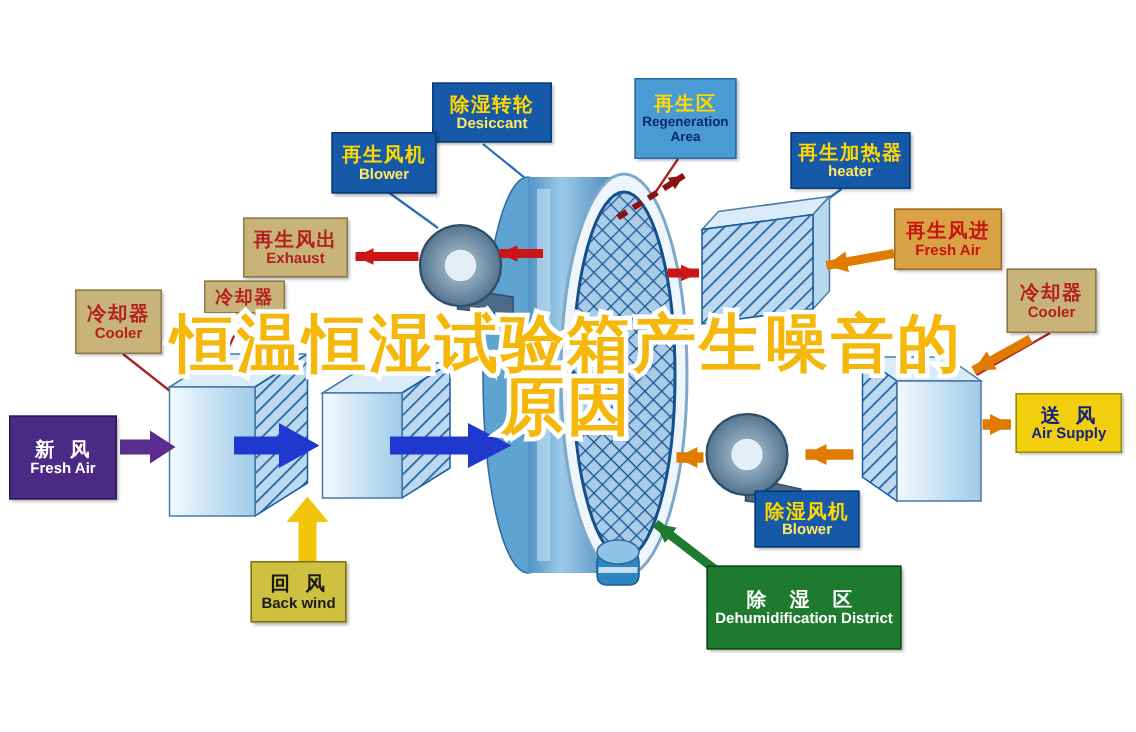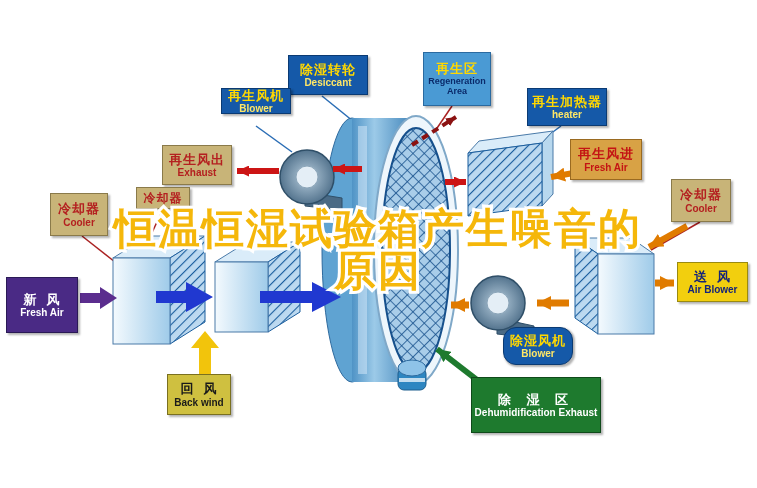--- a/index.html
+++ b/index.html
@@ -153,21 +153,21 @@
   <div class="lbl lbl-ltblue" style="left:423px;top:52px;width:68px;height:54px;">
     <span class="zh">再生区</span>
     <span class="en">Regeneration Area</span>
   </div>
 
   <div class="lbl lbl-blue" style="left:288px;top:55px;width:80px;height:40px;">
     <span class="zh">除湿转轮</span>
     <span class="en">Desiccant</span>
   </div>
 
-  <div class="lbl lbl-blue" style="left:221px;top:88px;width:70px;height:26px;">
+  <div class="lbl lbl-blue" style="left:221px;top:88px;width:70px;height:41px;">
     <span class="zh">再生风机</span>
     <span class="en">Blower</span>
   </div>
 
   <div class="lbl lbl-tan" style="left:162px;top:145px;width:70px;height:40px;">
     <span class="zh">再生风出</span>
     <span class="en">Exhaust</span>
   </div>
 
   <div class="lbl lbl-blue" style="left:527px;top:88px;width:80px;height:38px;">
@@ -182,48 +182,48 @@
   <div class="lbl lbl-tan" style="left:50px;top:193px;width:58px;height:43px;">
     <span class="zh">冷却器</span>
     <span class="en">Cooler</span>
   </div>
 
   <div class="lbl lbl-purple" style="left:6px;top:277px;width:72px;height:56px;">
     <span class="zh">新  风</span>
     <span class="en">Fresh Air</span>
   </div>
 
-  <div class="lbl lbl-orangetan" style="left:570px;top:139px;width:72px;height:41px;">
+  <div class="lbl lbl-orangetan" style="left:596px;top:139px;width:72px;height:41px;">
     <span class="zh">再生风进</span>
     <span class="en">Fresh Air</span>
   </div>
 
   <div class="lbl lbl-tan" style="left:671px;top:179px;width:60px;height:43px;">
     <span class="zh">冷却器</span>
     <span class="en">Cooler</span>
   </div>
 
   <div class="lbl lbl-yellow" style="left:677px;top:262px;width:71px;height:40px;">
     <span class="zh">送  风</span>
-    <span class="en">Air Blower</span>
+    <span class="en">Air Supply</span>
   </div>
 
   <div class="lbl lbl-khaki" style="left:167px;top:374px;width:64px;height:41px;">
     <span class="zh">回  风</span>
     <span class="en">Back wind</span>
   </div>
 
-  <div class="lbl lbl-blue" style="left:503px;top:327px;width:70px;height:38px;border-radius:13px;">
+  <div class="lbl lbl-blue" style="left:503px;top:327px;width:70px;height:38px;">
     <span class="zh">除湿风机</span>
     <span class="en">Blower</span>
   </div>
 
   <div class="lbl lbl-green" style="left:447px;top:377px;width:130px;height:56px;margin-left:24px;">
     <span class="zh">除 湿 区</span>
-    <span class="en">Dehumidification Exhaust</span>
+    <span class="en">Dehumidification District</span>
   </div>
 
   <svg class="layer" width="757" height="488" viewBox="0 0 757 488" style="pointer-events:none;">
     <text x="378" y="243" text-anchor="middle" font-family="DejaVu Sans, Liberation Sans, sans-serif" font-size="42" font-weight="bold" fill="#f5b70a" stroke="#ffffff" stroke-width="6" paint-order="stroke" letter-spacing="2">恒温恒湿试验箱产生噪音的</text>
     <text x="378" y="285" text-anchor="middle" font-family="DejaVu Sans, Liberation Sans, sans-serif" font-size="42" font-weight="bold" fill="#f5b70a" stroke="#ffffff" stroke-width="6" paint-order="stroke" letter-spacing="2">原因</text>
   </svg>
 
 </div>
 
 </body></html>

